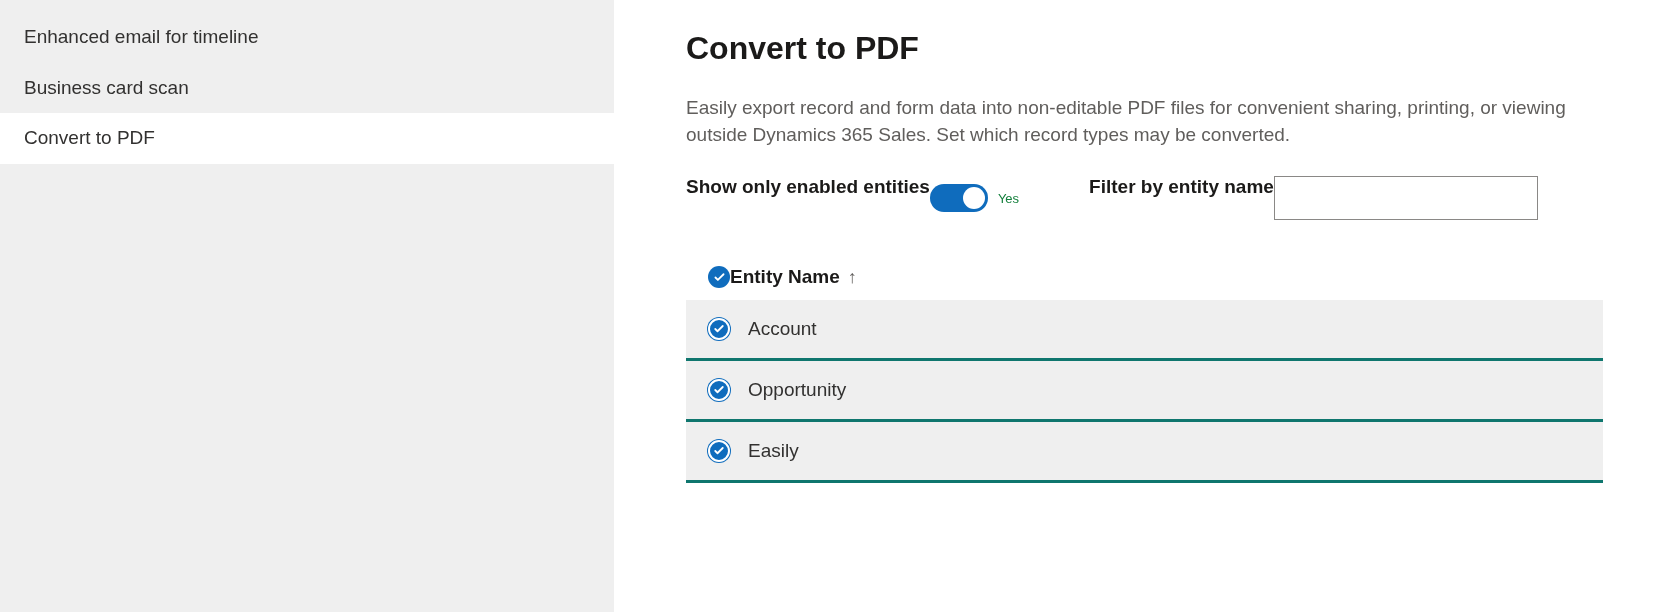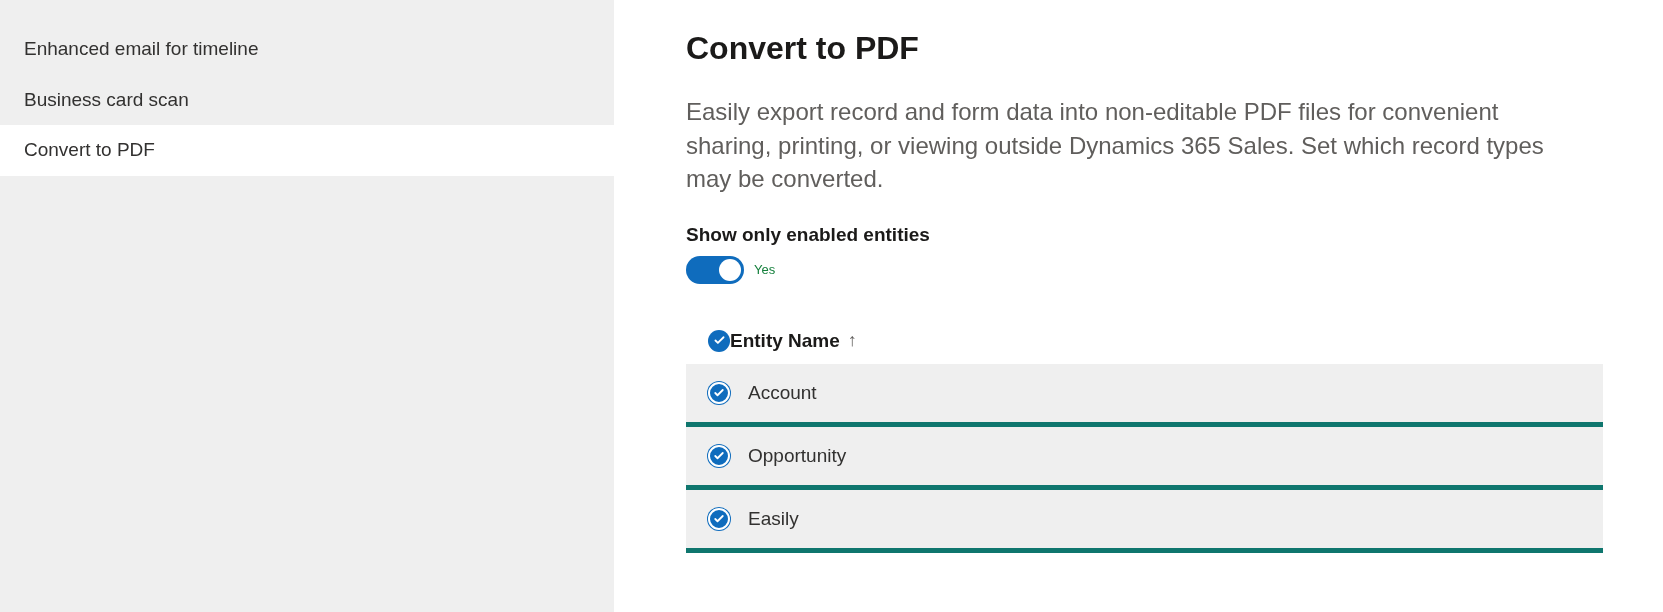--- a/index.html
+++ b/index.html
@@ -12,21 +12,21 @@
       background: #fff;
       color: #323130;
       display: flex;
       width: 1663px;
       height: 612px;
       overflow: hidden;
     }
     .sidebar {
       width: 614px;
       background: #efefef;
-      padding-top: 24px;
+      padding-top: 12px;
     }
     .sidebar-item {
       padding: 13px 24px;
       font-size: 19px;
       color: #323130;
       cursor: pointer;
       line-height: 1.3;
     }
     .sidebar-item.selected {
       background: #fff;
@@ -36,34 +36,34 @@
       background: #fff;
       padding: 30px 60px 0 72px;
     }
     .page-title {
       font-size: 32px;
       font-weight: 700;
       color: #1b1a19;
       margin-bottom: 28px;
     }
     .page-desc {
-      font-size: 24px;
+      font-size: 19px;
       color: #605e5c;
       line-height: 1.4;
       max-width: 880px;
       margin-bottom: 28px;
     }
     .controls-row {
       display: flex;
       gap: 70px;
       margin-bottom: 34px;
     }
     .control-group {
       display: flex;
-      flex-direction: column;
+      flex-direction: row;
     }
     .control-label {
       font-size: 19px;
       font-weight: 600;
       color: #1b1a19;
       margin-bottom: 10px;
     }
     .toggle-row {
       display: flex;
       align-items: center;
@@ -132,21 +132,21 @@
     .sort-arrow {
       font-size: 18px;
       color: #605e5c;
     }
     .table-row {
       display: flex;
       align-items: center;
       padding: 18px 0 18px 22px;
       gap: 18px;
       background: #efefef;
-      border-bottom: 5px solid #0f766e;
+      border-bottom: 3px solid #0f766e;
     }
     .row-check {
       width: 22px;
       height: 22px;
       border-radius: 50%;
       background: #0f6cbd;
       border: 2px solid #fff;
       box-shadow: 0 0 0 1px #0f6cbd;
       display: flex;
       align-items: center;
@@ -179,20 +179,24 @@
   <div class="controls-row">
     <div class="control-group">
       <div class="control-label">Show only enabled entities</div>
       <div class="toggle-row">
         <div class="toggle">
           <div class="toggle-knob"></div>
         </div>
         <span class="toggle-value">Yes</span>
       </div>
     </div>
+    <div class="control-group">
+      <div class="control-label">Filter by entity name</div>
+      <input class="filter-input" type="text" value="" style="">
+    </div>
   </div>
 
   <div class="table">
     <div class="table-header">
       <div class="check-icon">
         <svg viewBox="0 0 16 16" fill="none">
             <path d="M13 4L6 11L3 8" stroke="#fff" stroke-width="2.2" stroke-linecap="round" stroke-linejoin="round"></path>
           </svg>
       </div>
       <div class="col-header">

